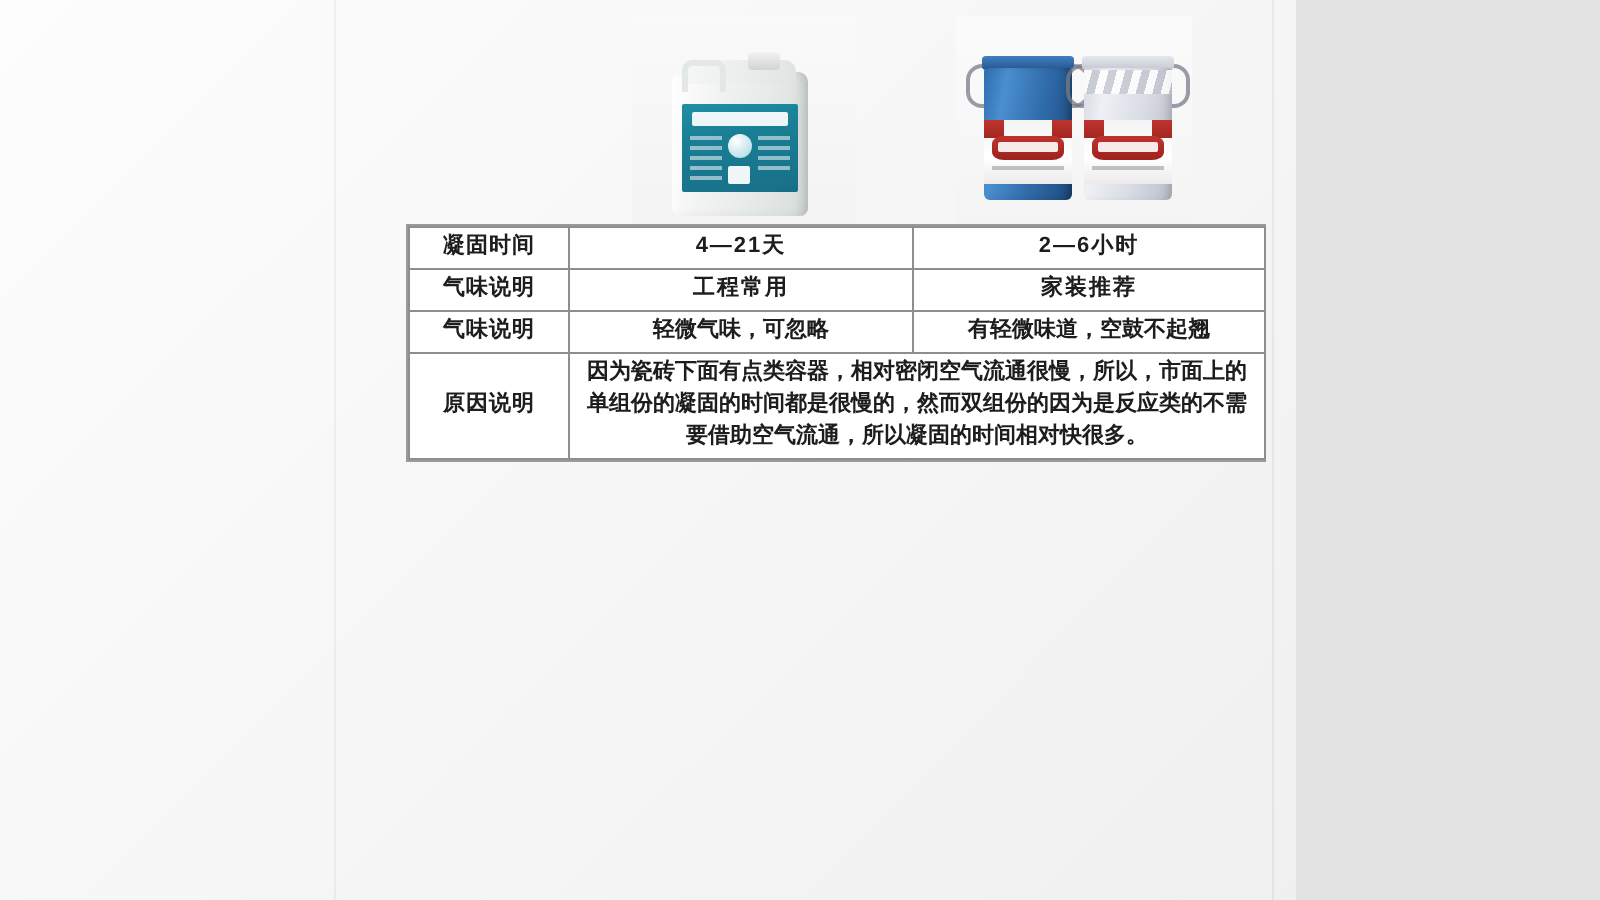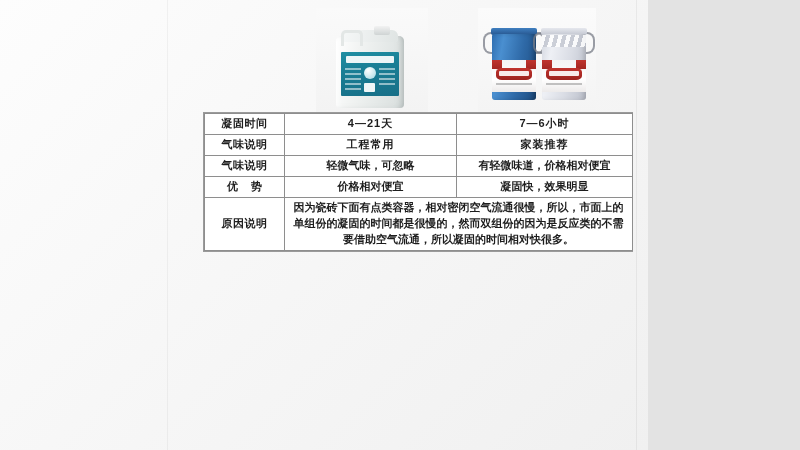--- a/index.html
+++ b/index.html
@@ -364,36 +364,31 @@
     <table class="cmp">
       <colgroup>
           <col class="c1">
           <col class="c2">
           <col class="c3">
         </colgroup>
       <tbody>
         <tr>
           <td class="rowlabel">凝固时间</td>
           <td class="big">4—21天</td>
-          <td class="big">7—6小时</td>
+          <td class="big">2—6小时</td>
         </tr>
         <tr>
           <td class="rowlabel">气味说明</td>
           <td class="red">工程常用</td>
           <td class="red">家装推荐</td>
         </tr>
         <tr>
           <td class="rowlabel">气味说明</td>
           <td class="r-small">轻微气味，可忽略</td>
-          <td class="r-small">有轻微味道，价格相对便宜</td>
-        </tr>
-        <tr>
-          <td class="rowlabel spaced">优 势</td>
-          <td class="r-small">价格相对便宜</td>
-          <td class="r-small">凝固快，效果明显</td>
+          <td class="r-small">有轻微味道，空鼓不起翘</td>
         </tr>
         <tr>
           <td class="rowlabel">原因说明</td>
           <td class="justified" colspan="2">因为瓷砖下面有点类容器，相对密闭空气流通很慢，所以，市面上的单组份的凝固的时间都是很慢的，然而双组份的因为是反应类的不需要借助空气流通，所以凝固的时间相对快很多。</td>
         </tr>
       </tbody>
     </table>
   </div>
 
 </div>

